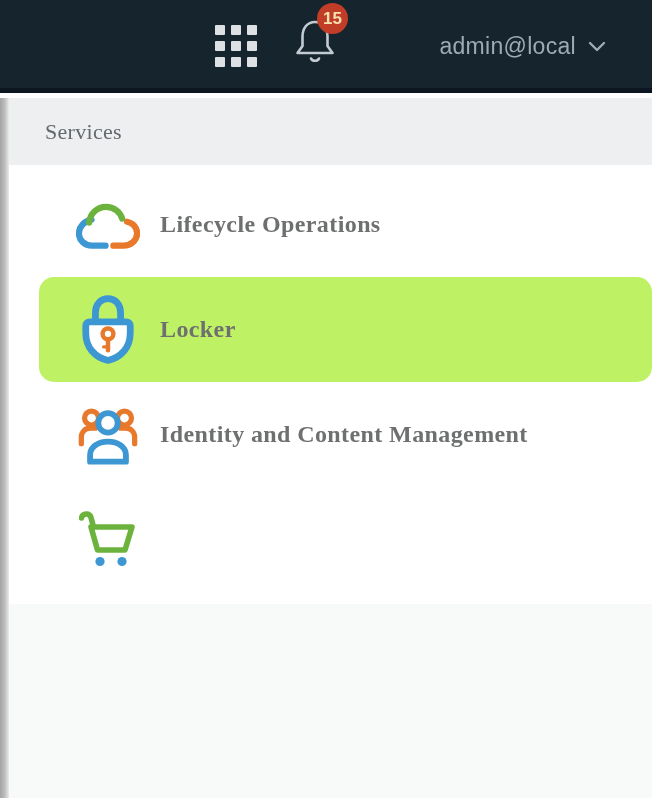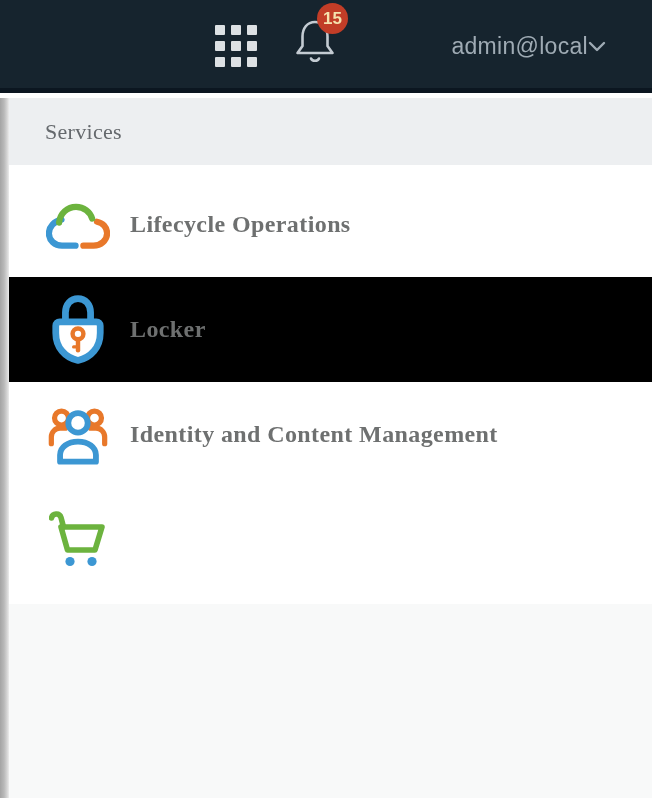--- a/index.html
+++ b/index.html
@@ -19,45 +19,45 @@
     gap:6px; cursor:pointer; }
   .grid-btn span { background:#dde1e4; border-radius:1px; }
   .bell-btn { position:absolute; left:293px; top:16px; width:46px; height:52px; cursor:pointer; }
   .badge {
     position:absolute; left:24px; top:-13px; width:31px; height:31px; border-radius:50%;
     background:#c23d27; color:#f5e2ae; font-size:17px; font-weight:bold;
     display:flex; align-items:center; justify-content:center;
   }
   .user-menu {
     position:absolute; right:46px; top:0; height:93px;
-    display:flex; align-items:center; gap:0; cursor:pointer;
+    display:flex; align-items:center; gap:12px; cursor:pointer;
   }
   .user-name { color:#9fabb4; font-size:23px; letter-spacing:.3px; }
 
   
   .edge-strip {
     position:absolute; left:0; top:98px; width:9px; height:700px;
     background:linear-gradient(90deg,#a4a4a4 0%,#b9b9b9 45%,#d6d6d6 80%,#ececec 100%);
   }
 
   
   .panel {
     position:absolute; left:9px; top:98px; width:643px; height:700px;
     display:flex; flex-direction:column; background:#ffffff;font-family:Liberation Serif, serif;
   }
   .panel-title-band {
     height:67px; flex:0 0 auto; background:#edeff1;
     display:flex; align-items:center; padding-left:36px;
     font-size:22px; color:#65696d; letter-spacing:.3px;
   }
-  .menu { flex:0 0 auto; background:#ffffff; padding-top:7px; padding-bottom:12px; }
+  .menu { flex:0 0 auto; background:#ffffff; padding-top:7px; padding-bottom:12px;margin-left:30px; }
   .menu-row {
     height:105px; display:flex; align-items:center; padding-left:36px; cursor:pointer;
   }
-  .menu-row.selected { background:#000000; }
+  .menu-row.selected { background:#bef264;border-radius:15px; }
   .icon-box { width:66px; height:84px; flex:0 0 auto;
     display:flex; align-items:center; justify-content:center; }
   .menu-label {
     margin-left:19px; font-size:24px; font-weight:bold; color:#6e7070; letter-spacing:.4px;
   }
   .panel-footer { flex:1 1 auto; background:#f8f9f9; }
 
   svg { display:block; }
 </style>
 </head>

